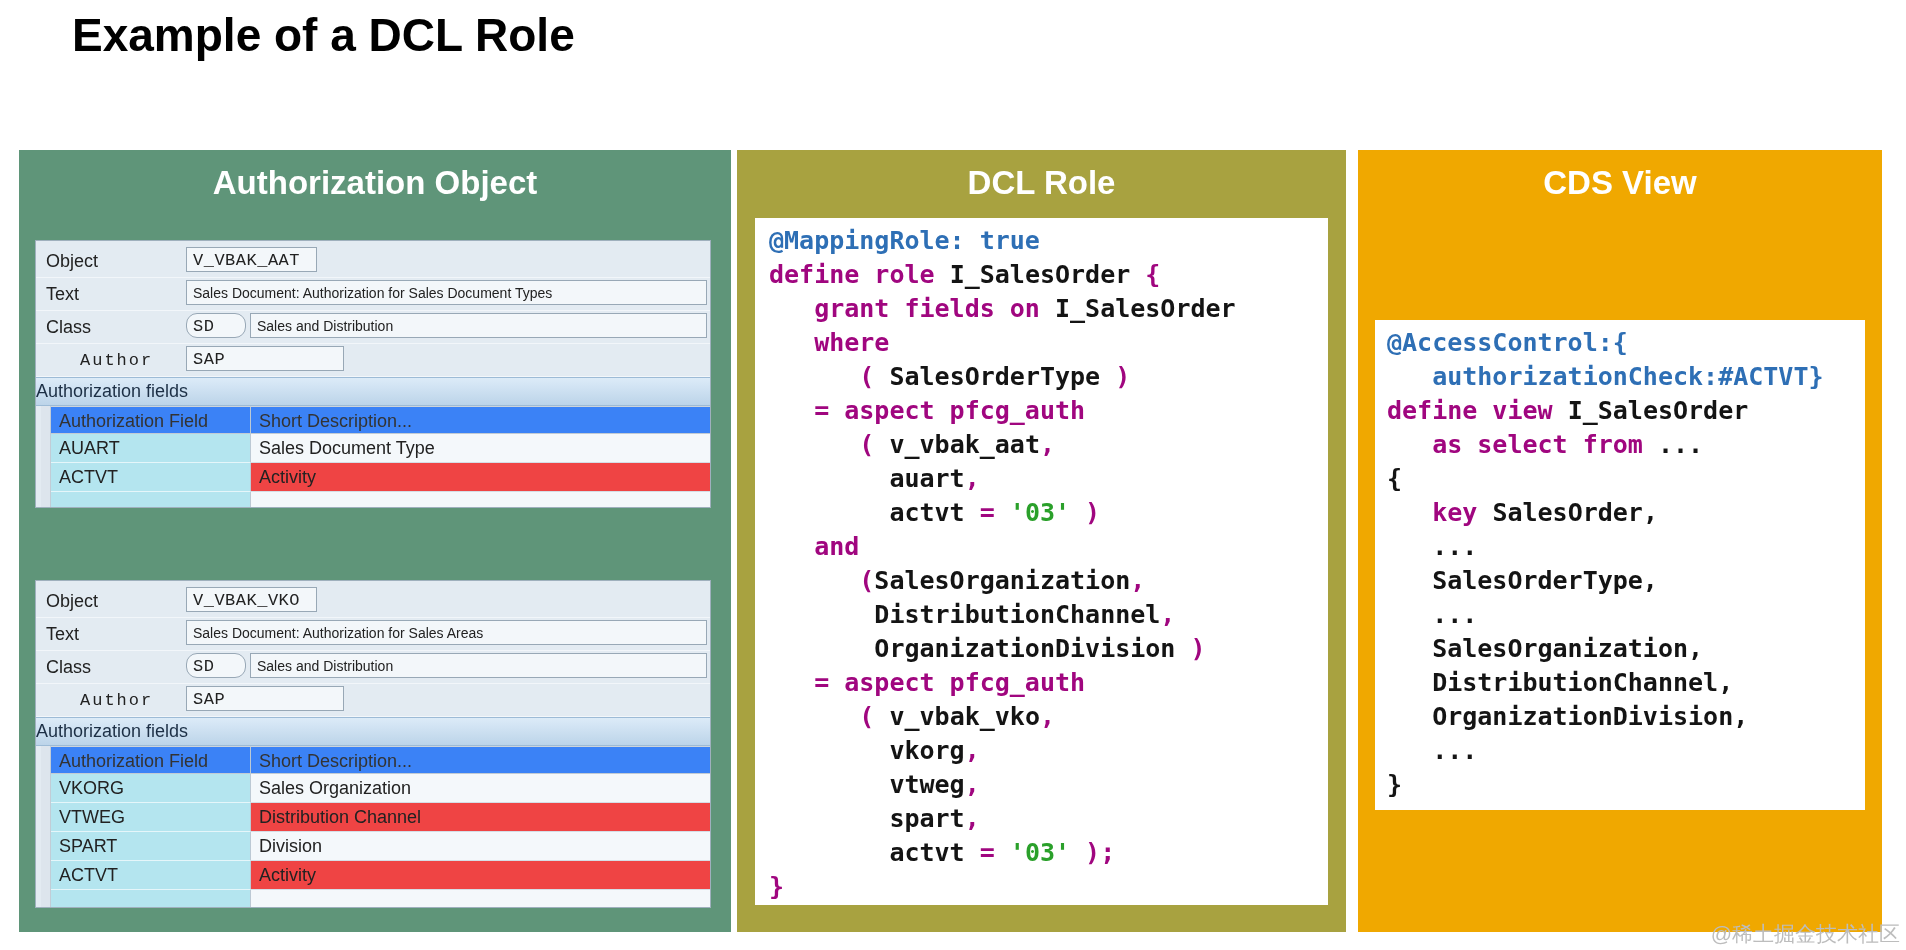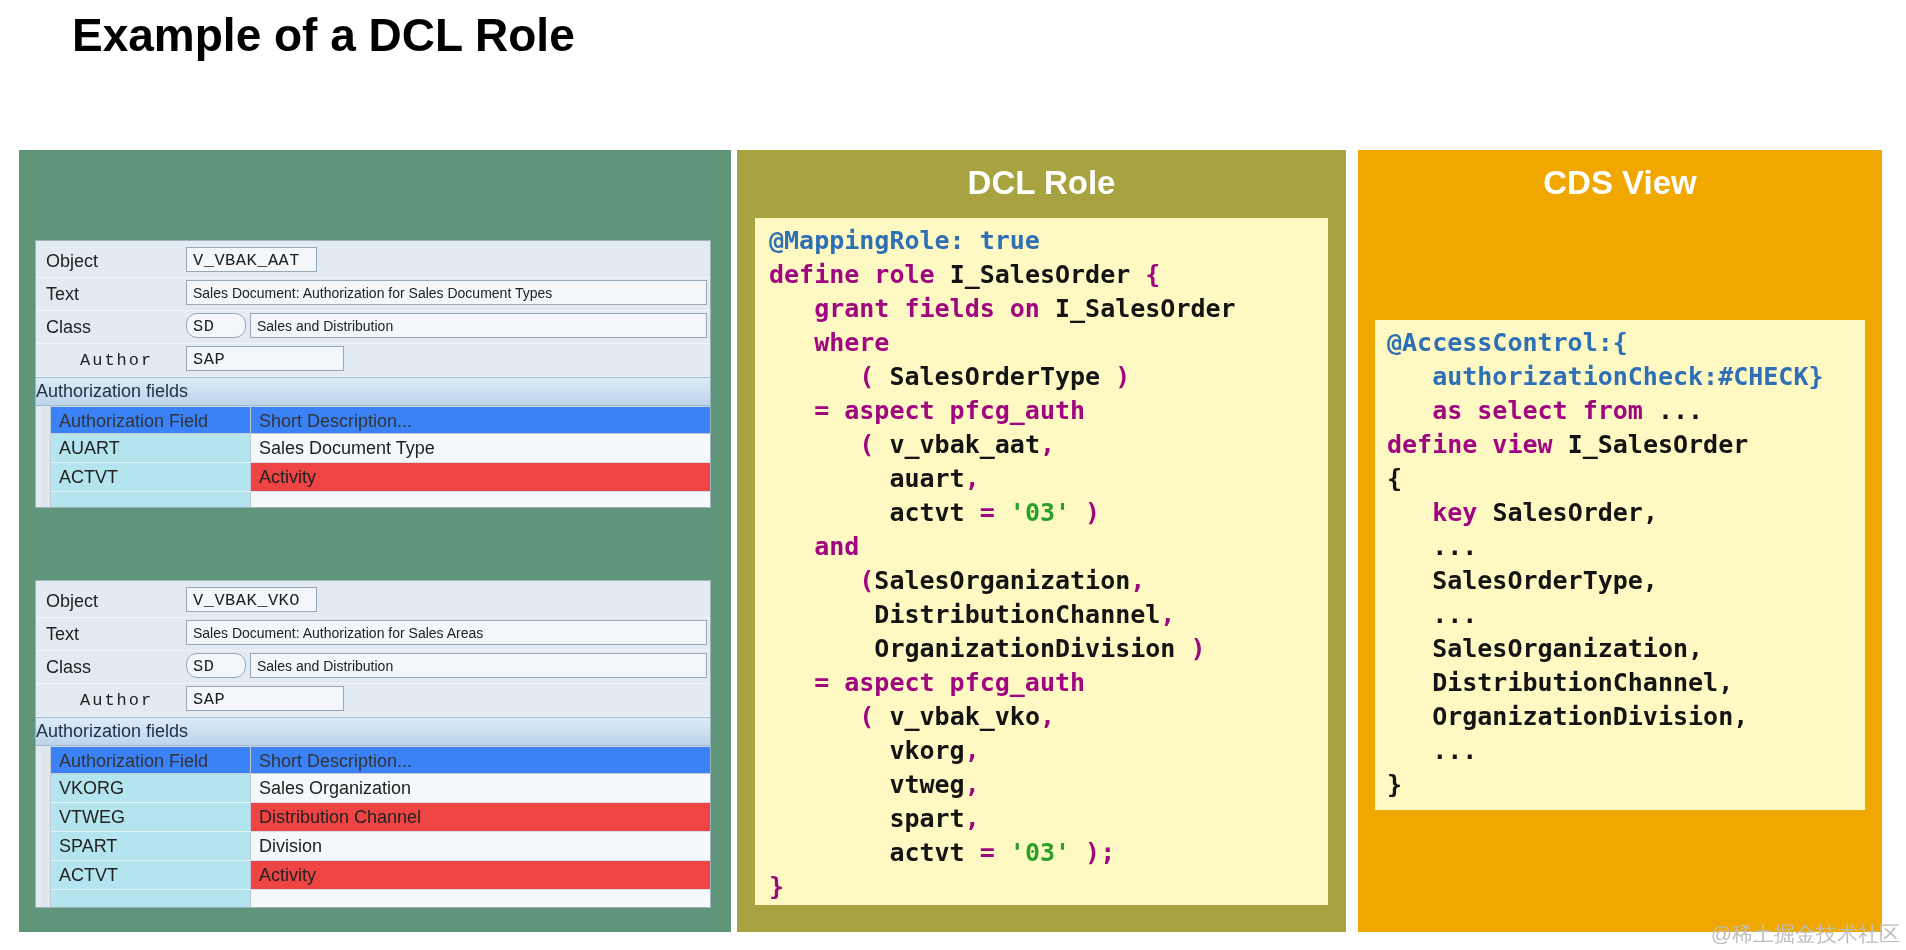--- a/index.html
+++ b/index.html
@@ -33,37 +33,38 @@
   .t-row{height:29px;line-height:29px;}
   .t-empty{height:18px;}
   .t-strip{width:10px;background:#dde5ed;border-right:1px solid #c2ccd6;box-sizing:border-box;}
   .t-cell{box-sizing:border-box;padding-left:8px;font-size:18px;color:#222;white-space:nowrap;overflow:hidden;}
   .t-field{width:200px;border-right:1px solid #bcc9d4;}
   .t-head .t-field,.t-head .t-desc{background:#3b82f6;border-bottom:1px solid #c2cbd4;border-top:1px solid #cdd4da;color:#333;}
   .t-row .t-field{background:var(--cyan);border-bottom:1px solid rgba(255,255,255,0.65);}
   .t-desc{flex:1;background:#f4f8fb;border-bottom:1px solid #d5dee6;}
   .t-desc.alt{background:#ef4444;}
   
-  .code-box{position:absolute;background:#fef9c3;box-sizing:border-box;overflow:hidden;}
+  .code-box{position:absolute;background:#ffffff;box-sizing:border-box;overflow:hidden;}
   #dcl-code{left:18px;top:68px;width:573px;height:687px;padding:6px 0 0 14px;}
   #cds-code{left:17px;top:170px;width:490px;height:490px;padding:6px 0 0 12px;}
   .code-line{white-space:pre;font-family:"DejaVu Sans Mono",monospace;font-weight:bold;font-size:25px;line-height:34px;}
   .c-kw{color:var(--kw);}
   .c-ann{color:var(--ann);}
   .c-id{color:var(--id);}
   .c-str{color:var(--str);}
   .watermark{position:absolute;right:6px;bottom:2px;font-size:21px;color:#bdbdbd;}
 </style>
 </head>
 <body>
 
 <div class="slide">
   <div class="page-title">Example of a DCL Role</div>
 
   <div class="panel panel-green">
+    <div class="panel-header">Authorization Object</div>
     <div class="sap-screen" id="screen-0">
         <div class="form-area">
           <div class="form-row"><span class="flabel">Object</span><span class="fbox mono obj-box">V_VBAK_AAT</span></div>
           <div class="form-row"><span class="flabel">Text</span><span class="fbox sans text-box">Sales Document: Authorization for Sales Document Types</span></div>
           <div class="form-row"><span class="flabel">Class</span><span class="fbox mono class-code-box">SD</span><span class="fbox sans class-desc-box">Sales and Distribution</span></div>
           <div class="form-row"><span class="flabel mono-label">Author</span><span class="fbox mono author-box">SAP</span></div>
         </div>
         <div class="section-bar">Authorization fields</div>
         <div class="sap-table">
           <div class="t-head">
@@ -154,23 +155,23 @@
         <div class="code-line"><span class="c-id">        spart</span><span class="c-kw">,</span></div>
         <div class="code-line"><span class="c-id">        actvt </span><span class="c-kw">= </span><span class="c-str">'03'</span><span class="c-kw"> );</span></div>
         <div class="code-line"><span class="c-kw">}</span></div>
       </div>
   </div>
 
   <div class="panel panel-orange">
     <div class="panel-header">CDS View</div>
     <div class="code-box" id="cds-code">
         <div class="code-line"><span class="c-ann">@AccessControl:{</span></div>
-        <div class="code-line"><span class="c-ann">   authorizationCheck:#CHECK}</span></div>
+        <div class="code-line"><span class="c-ann">   authorizationCheck:#ACTVT}</span></div>
+        <div class="code-line"><span class="c-kw">define view </span><span class="c-id">I_SalesOrder</span></div>
         <div class="code-line"><span class="c-kw">   as select from </span><span class="c-id">...</span></div>
-        <div class="code-line"><span class="c-kw">define view </span><span class="c-id">I_SalesOrder</span></div>
         <div class="code-line"><span class="c-id">{</span></div>
         <div class="code-line"><span class="c-id">   </span><span class="c-kw">key </span><span class="c-id">SalesOrder,</span></div>
         <div class="code-line"><span class="c-id">   ...</span></div>
         <div class="code-line"><span class="c-id">   SalesOrderType,</span></div>
         <div class="code-line"><span class="c-id">   ...</span></div>
         <div class="code-line"><span class="c-id">   SalesOrganization,</span></div>
         <div class="code-line"><span class="c-id">   DistributionChannel,</span></div>
         <div class="code-line"><span class="c-id">   OrganizationDivision,</span></div>
         <div class="code-line"><span class="c-id">   ...</span></div>
         <div class="code-line"><span class="c-id">}</span></div>

